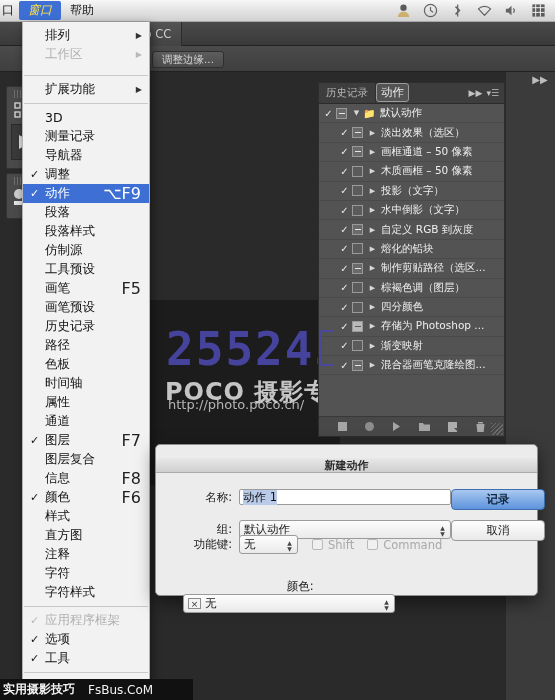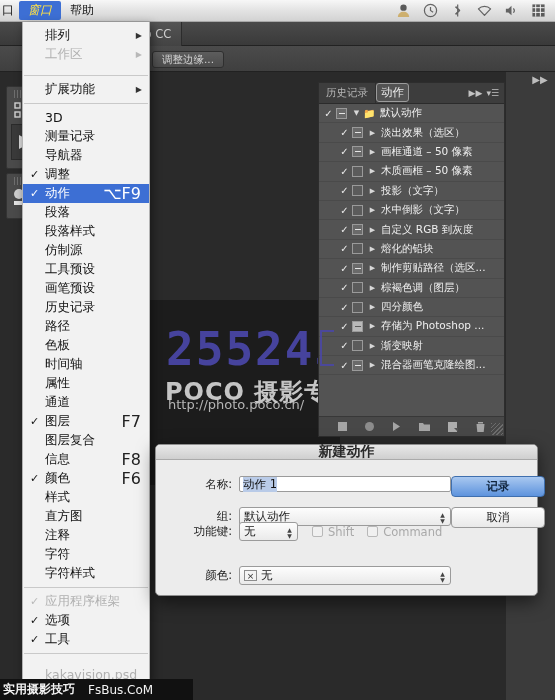--- a/index.html
+++ b/index.html
@@ -181,21 +181,21 @@
   .dlg{
     position:absolute; left:155px; top:444px; width:383px; height:152px;
     background:#ececec; border:1px solid #8e8e8e; border-radius:5px;
     box-shadow:0 6px 18px rgba(0,0,0,.55);
   }
   .dlg-title{
     height:15px; border-radius:4px 4px 0 0;
     background:linear-gradient(to bottom,#e8e8e8,#cfcfcf);
     border-bottom:1px solid #aaa;
     display:flex; align-items:center; justify-content:center;
-    font-size:14px; color:#2a2a2a; font-weight:bold;
+    font-size:11px; color:#2a2a2a; font-weight:bold;margin-top:13px;
   }
   .dlg-body{ position:relative; height:130px; }
   .frow{ position:absolute; display:flex; align-items:center; }
   .flab{ font-size:11.5px; color:#1d1d1d; text-align:right; white-space:nowrap; }
   .tin{
     height:16px; background:#fff; border:1px solid #9b9b9b; border-radius:2px;
     display:flex; align-items:center; padding:0 3px; font-size:11.5px;
   }
   .tin .sel-txt{ background:#b9cbe8; color:#111; }
   .sel{
@@ -490,20 +490,24 @@
         <span>段落</span>
       </div>
     <div class="mi">
         <span>段落样式</span>
       </div>
     <div class="mi">
         <span>仿制源</span>
       </div>
     <div class="mi">
         <span>工具预设</span>
+      </div>
+    <div class="mi">
+        <span>画笔</span>
+        <span class="key">F5</span>
       </div>
     <div class="mi">
         <span>画笔预设</span>
       </div>
     <div class="mi">
         <span>历史记录</span>
       </div>
     <div class="mi">
         <span>路径</span>
       </div>
@@ -603,21 +607,21 @@
         <div style="display:flex;align-items:center;margin-left:14px;">
           <div class="cbx"></div>
           <span class="cb-lab">Shift</span>
         </div>
         <div style="display:flex;align-items:center;margin-left:13px;">
           <div class="cbx"></div>
           <span class="cb-lab">Command</span>
         </div>
       </div>
 
-      <div class="frow" style="left:20px; top:106px;">
+      <div class="frow" style="left:20px; top:106px;flex-direction:column;">
         <div class="flab" style="width:56px;">颜色:</div>
         <div class="sel" style="width:212px; margin-left:7px;">
           <span class="swatch-x">×</span>
           <span>无</span>
           <span class="stepper">▲<br>▼</span>
         </div>
       </div>
 
       <div class="btn primary" style="position:absolute; left:295px; top:16px;">记录</div>
       <div class="btn" style="position:absolute; left:295px; top:47px;">取消</div>

